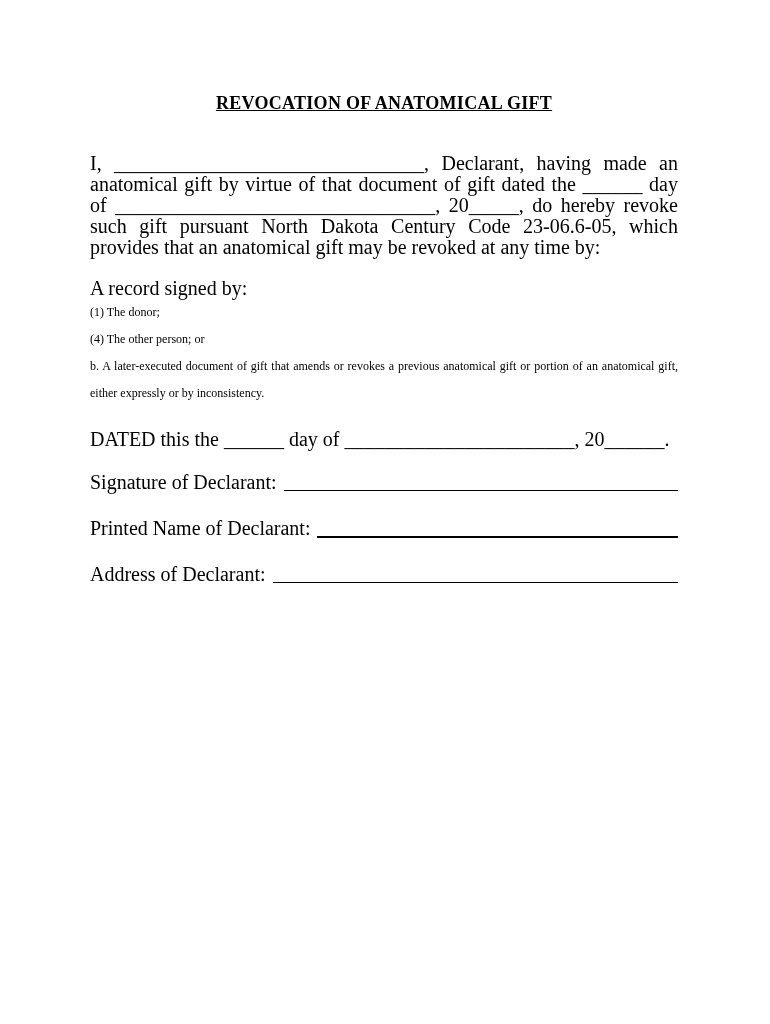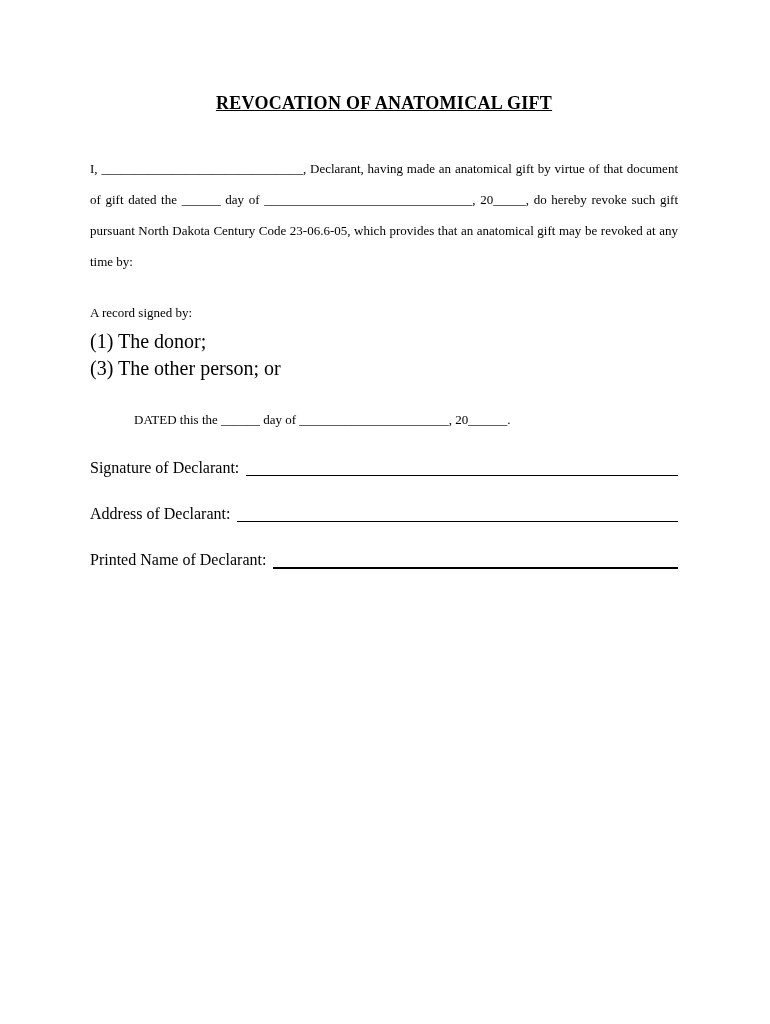--- a/index.html
+++ b/index.html
@@ -19,31 +19,31 @@
   .doc-title {
     text-align: center;
     font-size: 18px;
     font-weight: bold;
     text-decoration: underline;
     letter-spacing: 0.3px;
     margin-bottom: 36px;
     line-height: 27px;
   }
   .para {
-    font-size: 13px;
-    line-height: 31px;
+    font-size: 20px;
+    line-height: 21px;
   }
   .justify { text-align: justify; }
   .gap-top { margin-top: 20px; font-family: Liberation Serif, serif; }
-  .clause { font-size: 20px; line-height: 27px; }
-  .dated { margin-top: 22px; margin-left: 44px; }
+  .clause { font-size: 12px; line-height: 27px; }
+  .dated { margin-top: 22px; }
   .sigrow {
     display: flex;
     align-items: flex-end;
-    font-size: 16px;
+    font-size: 20px;
     line-height: 27px;
     margin-top: 19px;
   }
   .sigrow .label { white-space: nowrap; }
   .sigrow .line {
     flex: 1;
     border-bottom: 1px solid #000;
     margin-left: 7px;
     margin-bottom: 5px;
     height: 1px;
@@ -59,35 +59,36 @@
 <div class="page">
 
   <h1 class="doc-title">REVOCATION OF ANATOMICAL GIFT</h1>
 
   <p class="para justify">I, _______________________________, Declarant, having made an anatomical gift by virtue of that document of gift dated the ______ day of ________________________________, 20_____, do hereby revoke such gift pursuant North Dakota Century Code 23-06.6-05, which provides that an anatomical gift may be revoked at any time by:</p>
 
   <p class="para gap-top">A record signed by:</p>
 
   <p class="clause">(1) The donor;</p>
 
-  <p class="clause">(3) The other person; or</p>
+  <p class="clause">(4) The other person; or</p>
 
 
+  <p class="clause justify">b. A later-executed document of gift that amends or revokes a previous anatomical gift or portion of an anatomical gift, either expressly or by inconsistency.</p>
 
 
   <p class="para dated">DATED this the ______ day of _______________________, 20______.</p>
 
   <div class="sigrow">
     <span class="label">Signature of Declarant:</span>
     <span class="line"></span>
   </div>
 
   <div class="sigrow">
-    <span class="label">Address of Declarant:</span>
-    <span class="line"></span>
+    <span class="label">Printed Name of Declarant:</span>
+    <span class="line thick"></span>
   </div>
 
   <div class="sigrow">
-    <span class="label">Printed Name of Declarant:</span>
-    <span class="line thick"></span>
+    <span class="label">Address of Declarant:</span>
+    <span class="line"></span>
   </div>
 
 </div>
 
 </body></html>

